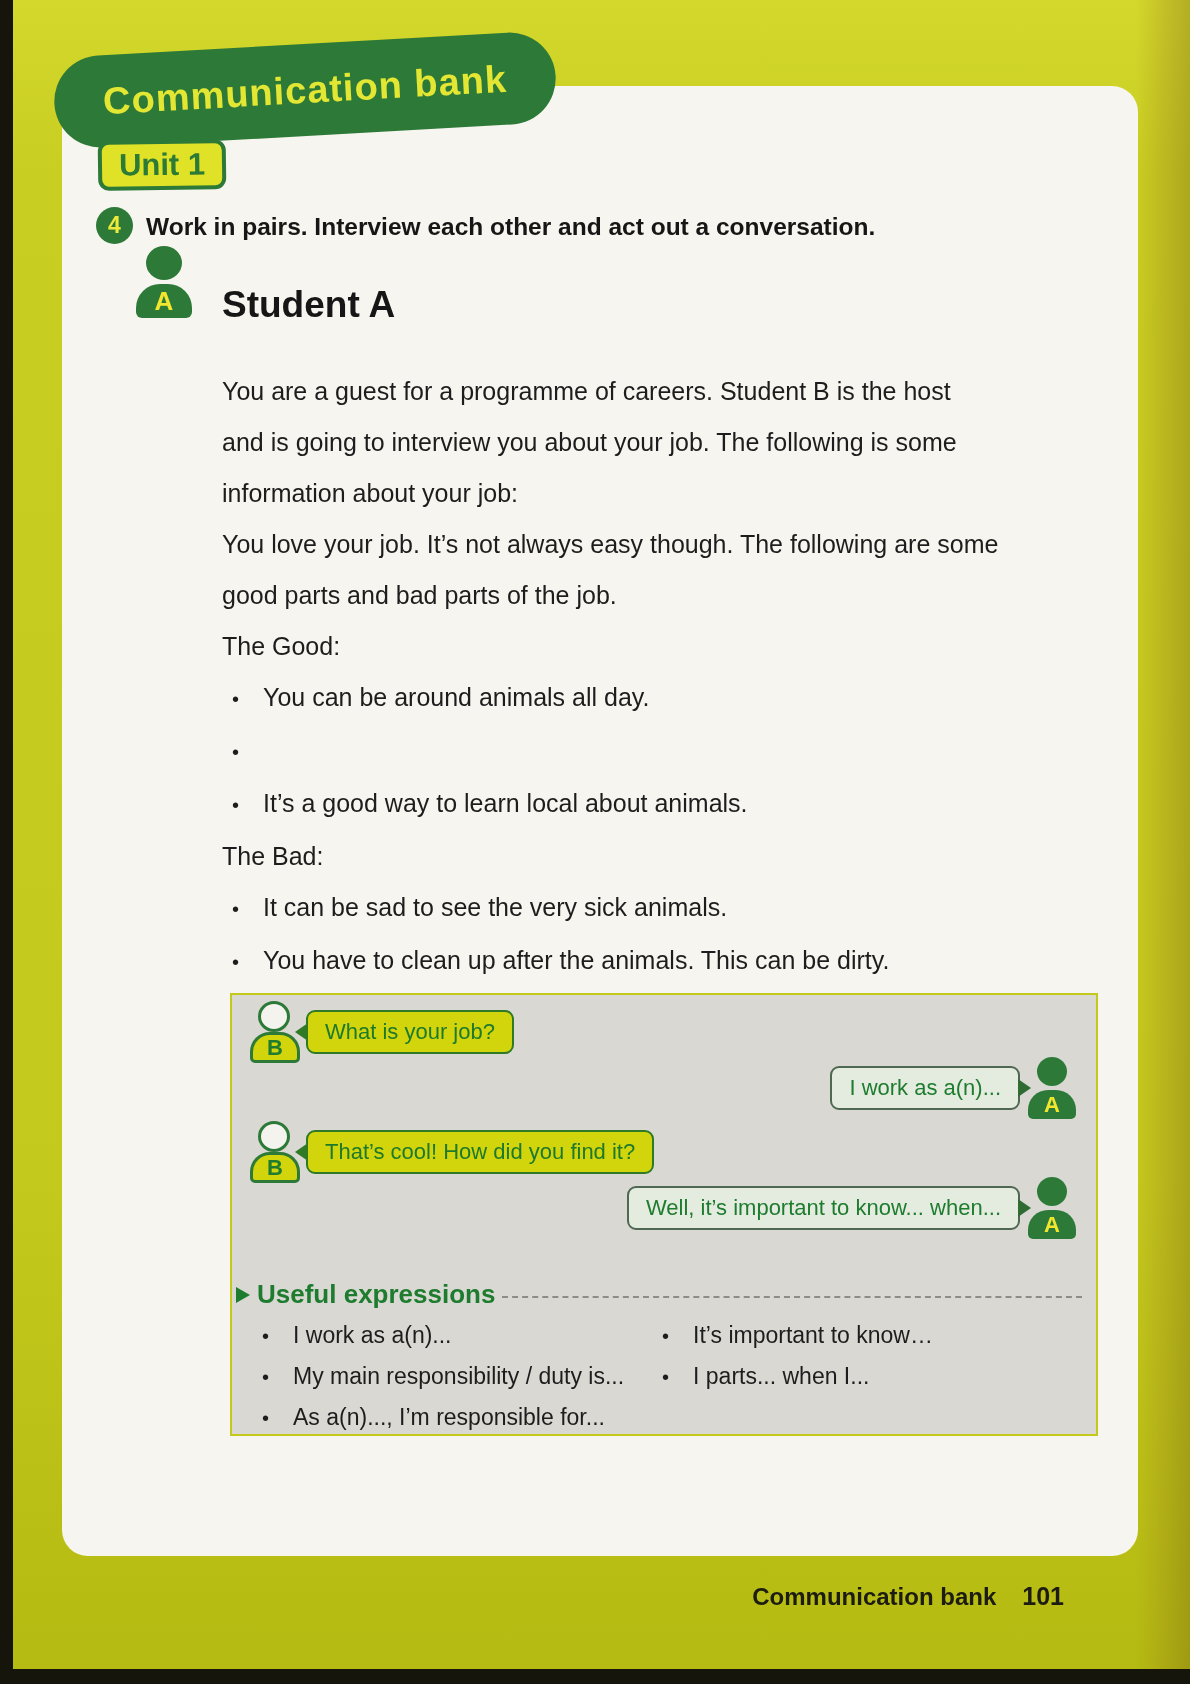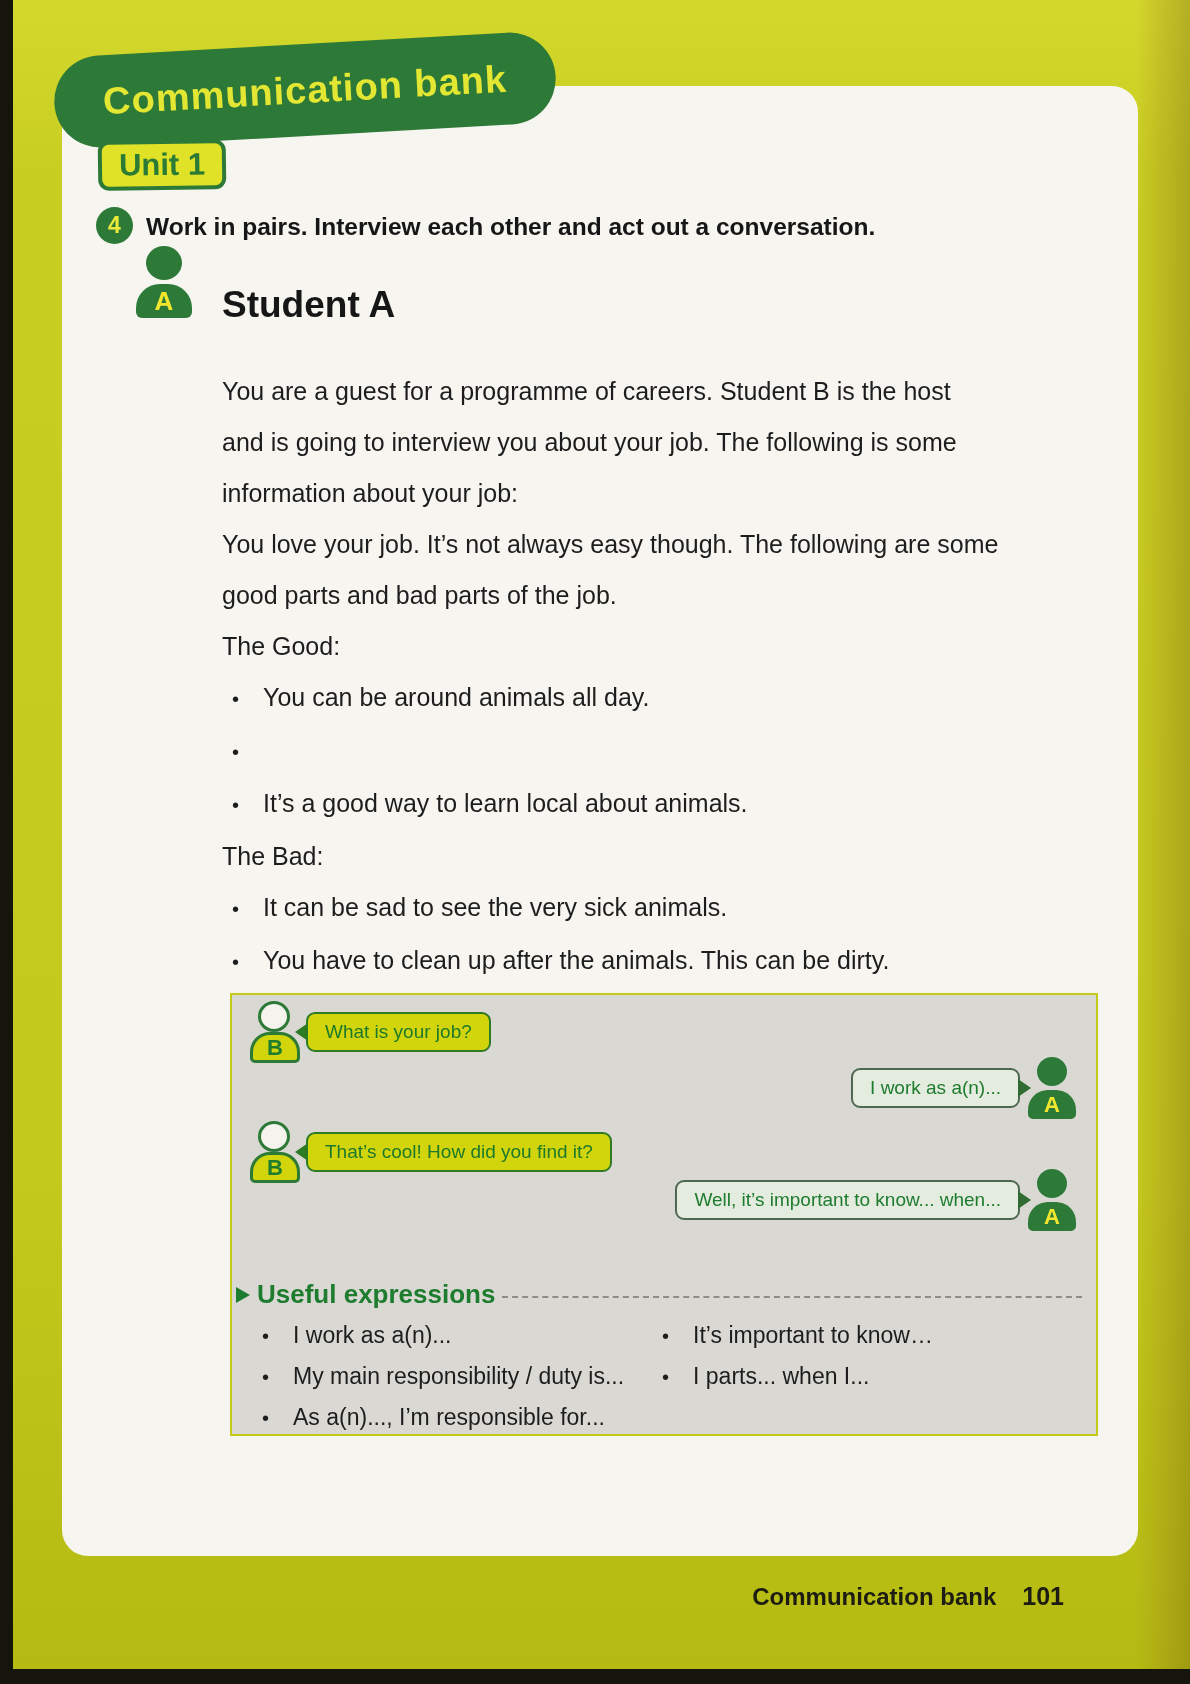--- a/index.html
+++ b/index.html
@@ -59,21 +59,21 @@
   .brow{display:flex;gap:24px;padding-left:10px;}
   .bullet-dot{flex:0 0 auto;}
   .bullet-dot::before{content:"•";font-size:20px;}
 
   
   .panel{position:absolute;left:230px;top:993px;width:868px;height:443px;
     background:var(--panel_bg,#d9d8d3);border:2px solid var(--panel_border,#c3ca1b);box-sizing:border-box;}
   .msg{position:absolute;display:flex;align-items:center;gap:8px;}
   .msg.left{left:18px;}
   .msg.right{right:20px;}
-  .bubble{position:relative;white-space:nowrap;font-size:19px;border-radius:9px;padding:7px 17px;}
+  .bubble{position:relative;white-space:nowrap;font-size:22px;border-radius:9px;padding:7px 17px;}
   .bubble-y{background:var(--bubble_yellow,#d2d40c);border:2px solid #2f7a24;color:#1d7a2b;}
   .bubble-y::before{content:"";position:absolute;left:-13px;top:50%;transform:translateY(-50%);
     border-top:9px solid transparent;border-bottom:9px solid transparent;border-right:13px solid #2f7a24;}
   .bubble-g{background:var(--bubble_green_bg,#e4ebdf);border:2px solid #4e6852;color:#1e7c2f;}
   .bubble-g::after{content:"";position:absolute;right:-13px;top:50%;transform:translateY(-50%);
     border-top:9px solid transparent;border-bottom:9px solid transparent;border-left:13px solid #2f6b33;}
 
   
   .ux-head{position:absolute;left:4px;top:284px;right:14px;display:flex;align-items:center;gap:7px;justify-content:flex-end;}
   .ux-arrow{width:0;height:0;border-top:8px solid transparent;border-bottom:8px solid transparent;
@@ -181,21 +181,21 @@
     <div class="msg left" style="top:126px;">
       <div class="person small outline">
         <span class="head"></span>
         <span class="torso">
           <span class="letter">B</span>
         </span>
       </div>
       <div class="bubble bubble-y">That’s cool! How did you find it?</div>
     </div>
 
-    <div class="msg right" style="top:174px;text-align:center;">
+    <div class="msg right" style="top:182px;text-align:center;">
       <div class="bubble bubble-g">Well, it’s important to know... when...</div>
       <div class="person small">
         <span class="head"></span>
         <span class="torso">
           <span class="letter">A</span>
         </span>
       </div>
     </div>
 
     <div class="ux-head">

